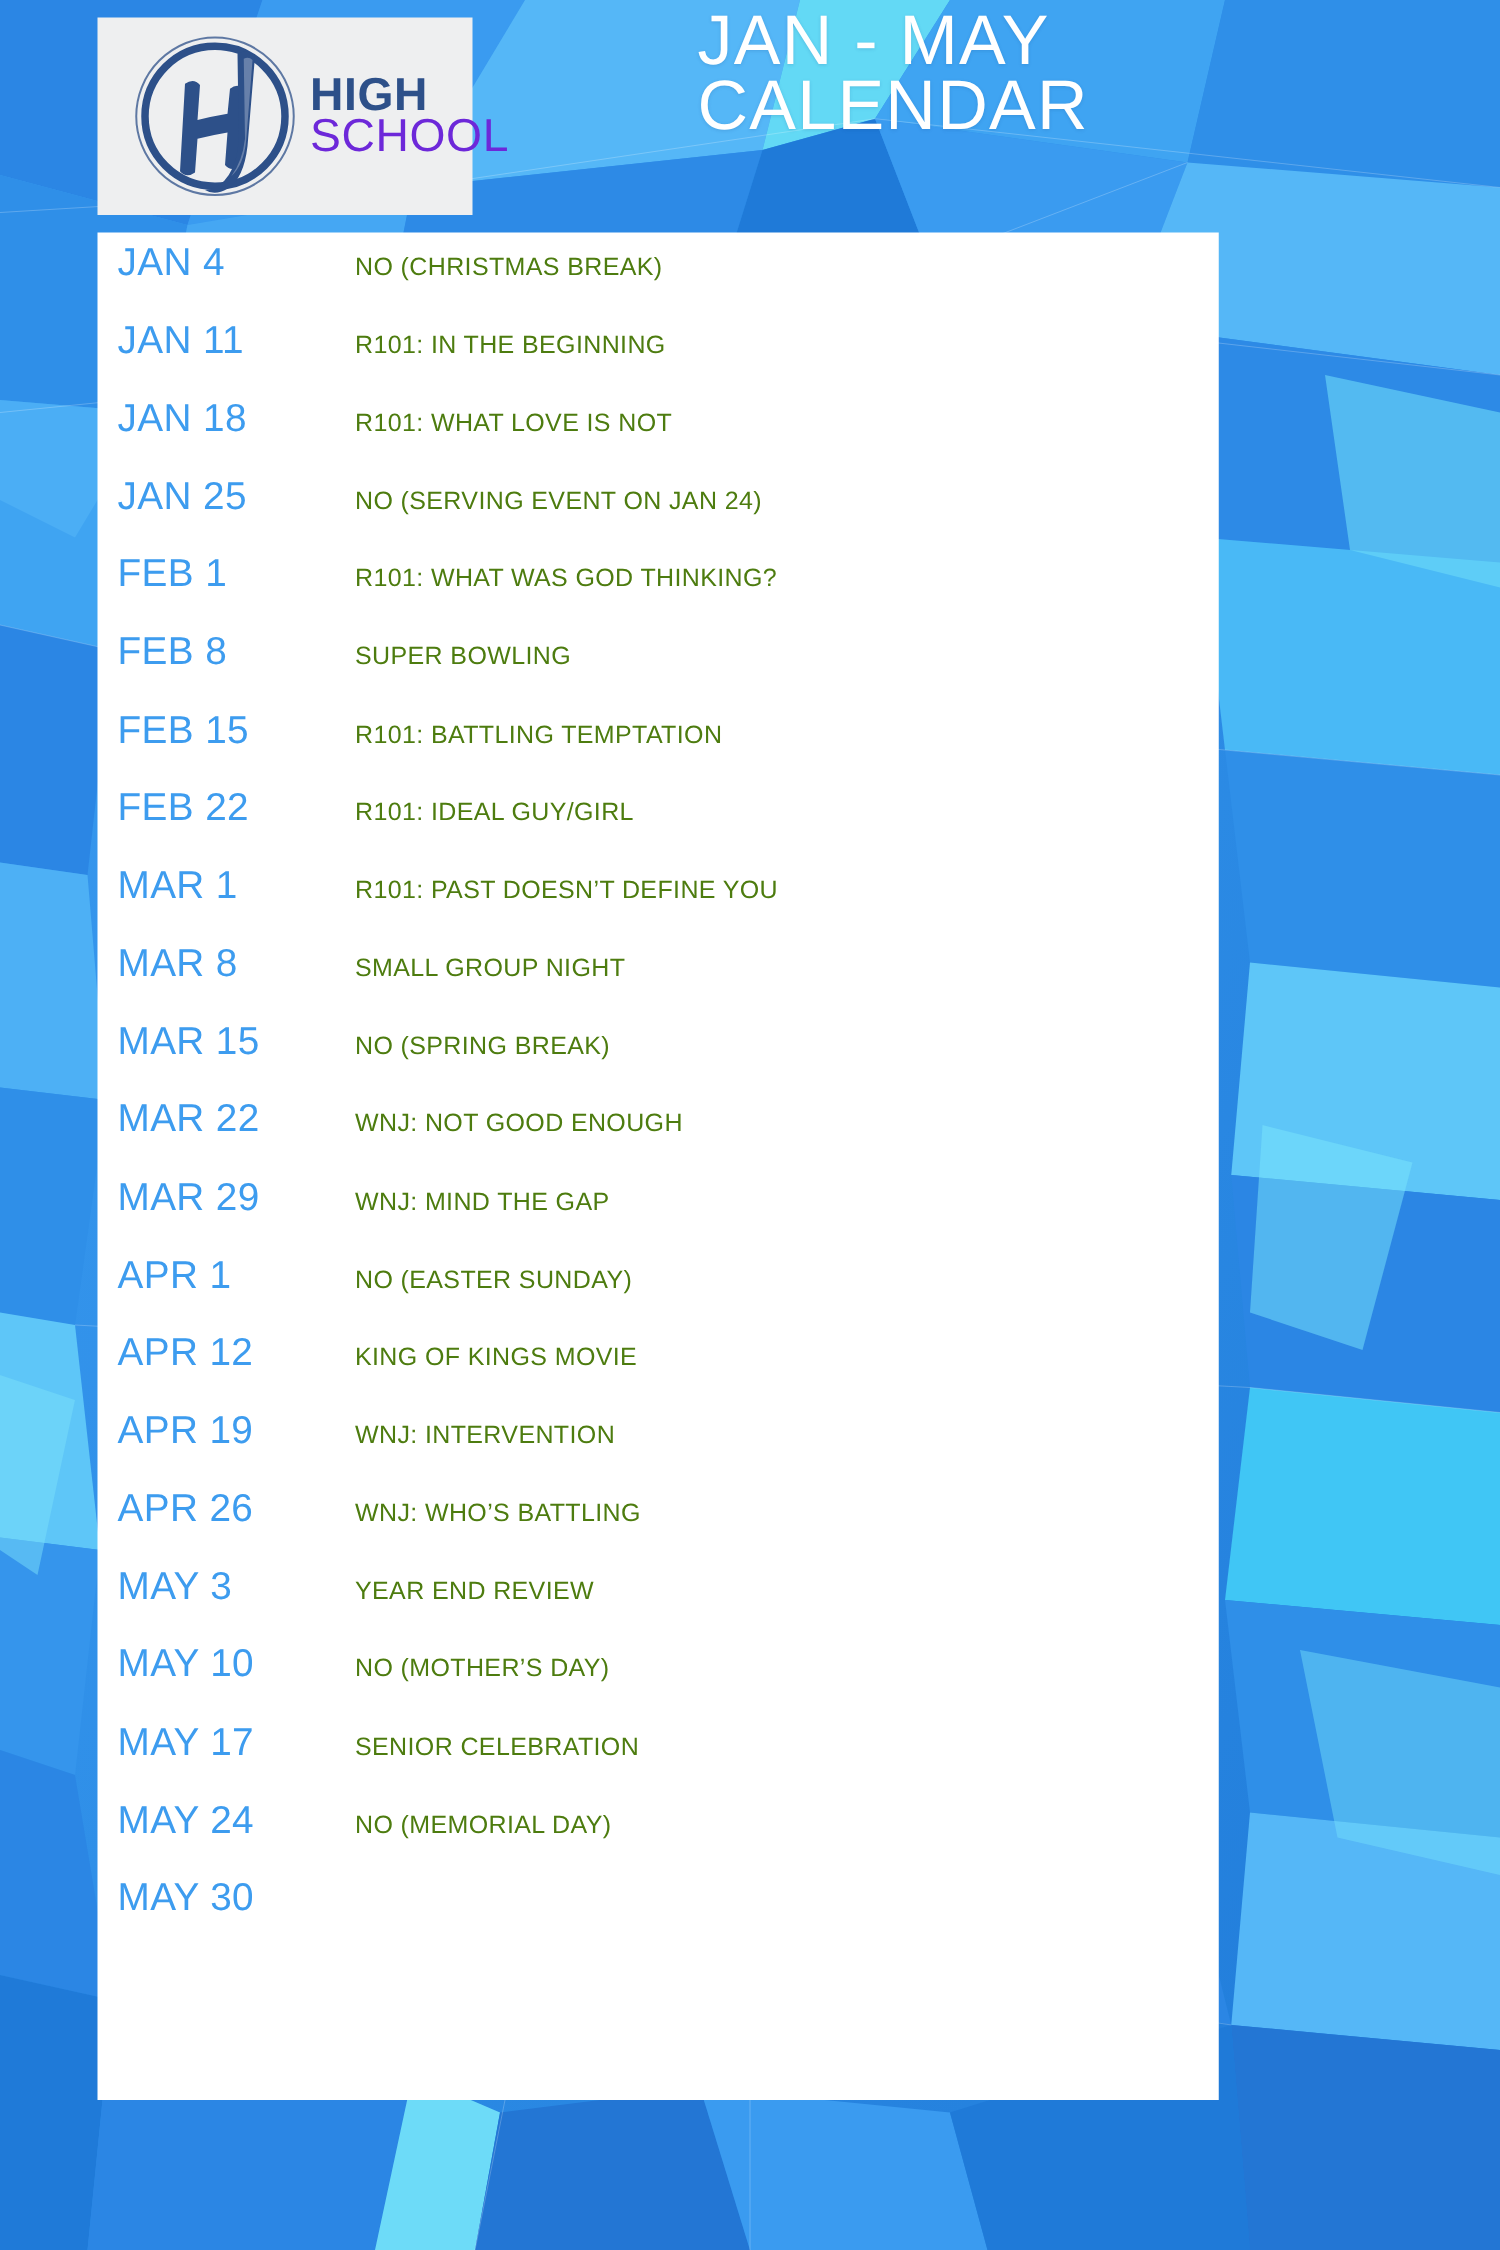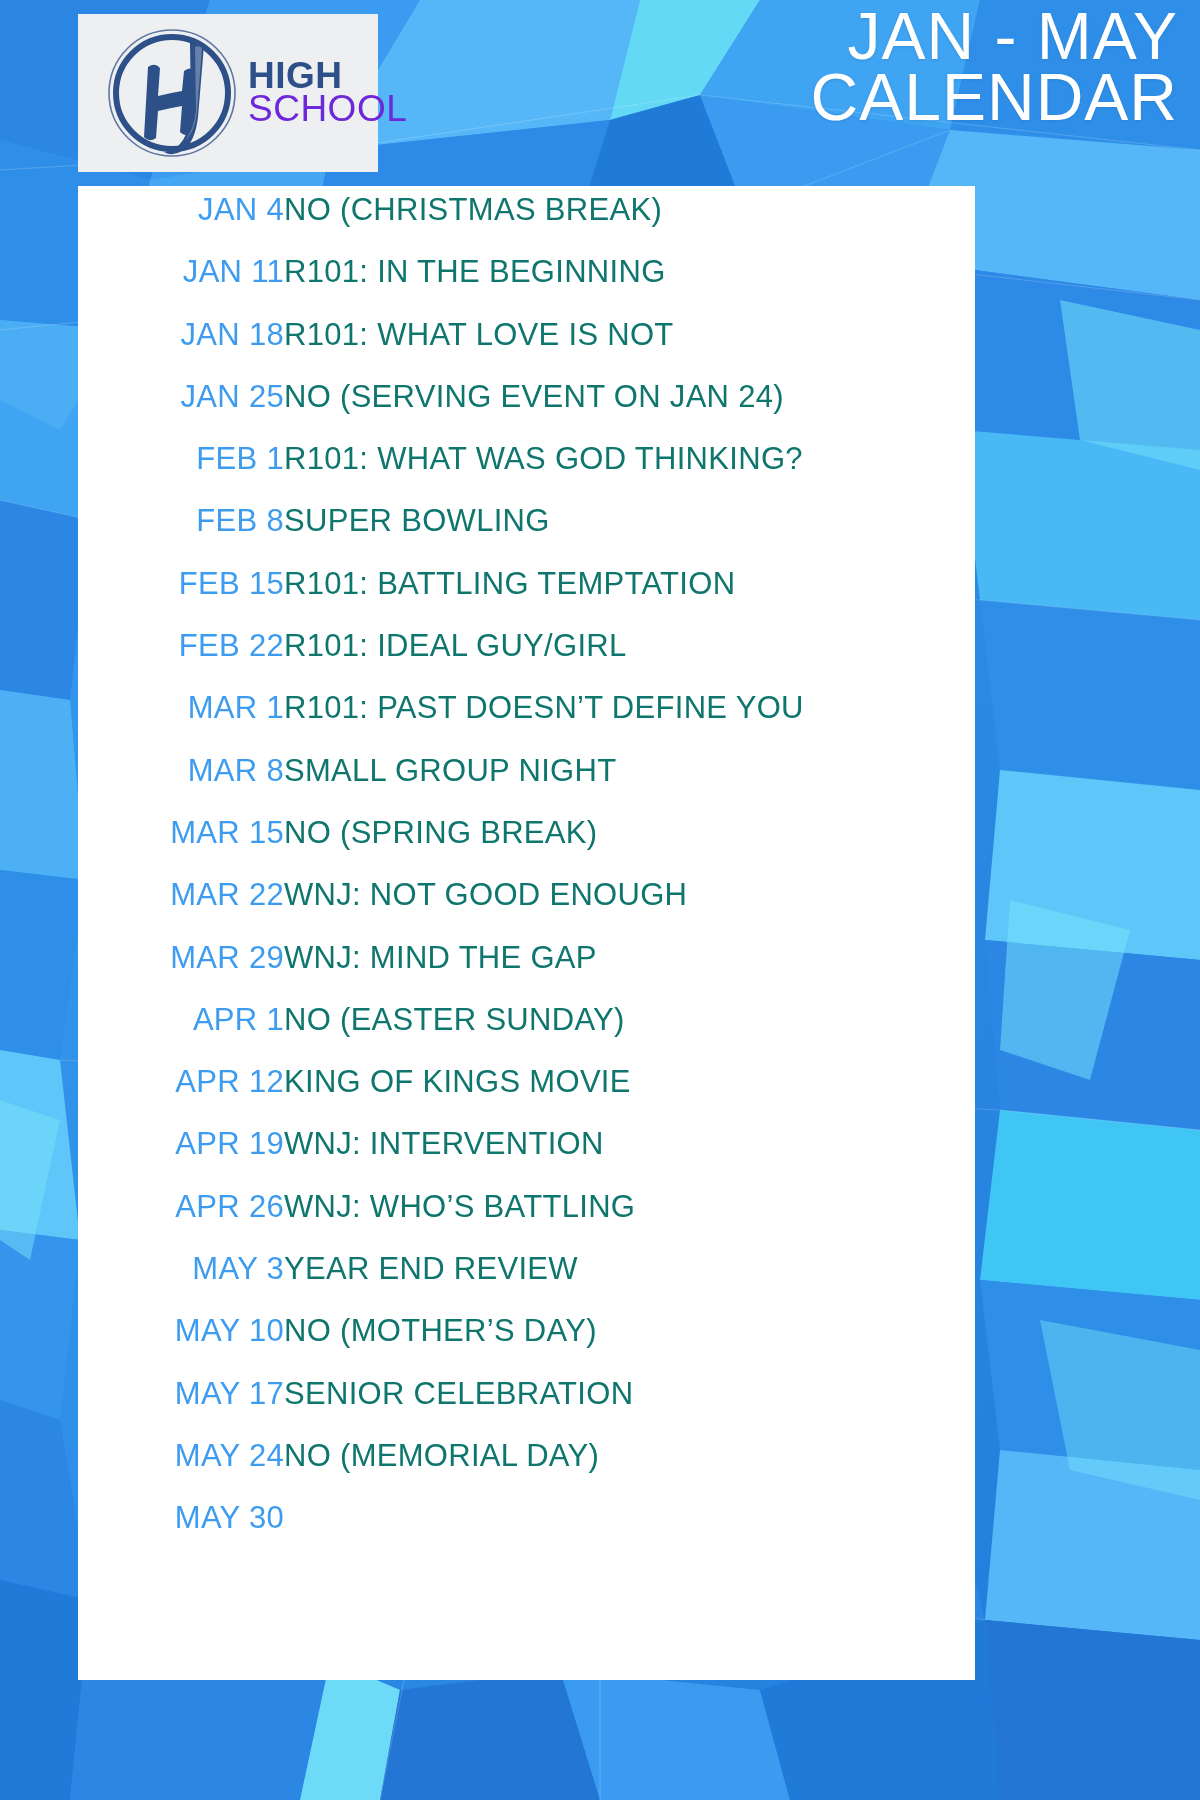--- a/index.html
+++ b/index.html
@@ -31,52 +31,52 @@
     letter-spacing:0.5px; color:#2d5089;
   }
   #logo-words .w2 {
     display:block; font-size:37px; font-weight:400;
     letter-spacing:0.5px; color:#6d28d9;
   }
 
   
   #title {
     position:absolute; right:22px; top:6px;
-    width:620px; text-align:right;
+    width:620px; text-align:left;
     color:#ffffff; line-height:0.92;
-    font-size:66px; font-weight:400;
+    font-size:56px; font-weight:400;
     letter-spacing:1px;
     text-shadow:0 1px 3px rgba(20,70,140,0.18);
   }
   #title .tline { display:block; white-space:nowrap; }
 
   
   #panel {
     position:absolute; left:78px; top:186px;
     width:897px; height:1494px;
     background:#ffffff;
   }
   #rows {
-    position:absolute; left:16px; top:6px; right:0; bottom:0;text-align:right;
+    position:absolute; left:16px; top:6px; right:0; bottom:0;
   }
   .row {
     display:flex; align-items:baseline;
     height:62.3px;
   }
   .row .date {
     flex:0 0 190px;
     color:#3d9cef;
     font-size:31px;
     font-weight:400;
     letter-spacing:0.3px;
     white-space:nowrap;
   }
   .row .event {
-    color:#0f766e;
-    font-size:31px;
+    color:#4d7c0f;
+    font-size:20px;
     font-weight:400;
     letter-spacing:0.3px;
     white-space:nowrap;
   }
 </style>
 </head>
 <body>
 
 <div id="poster">
 

